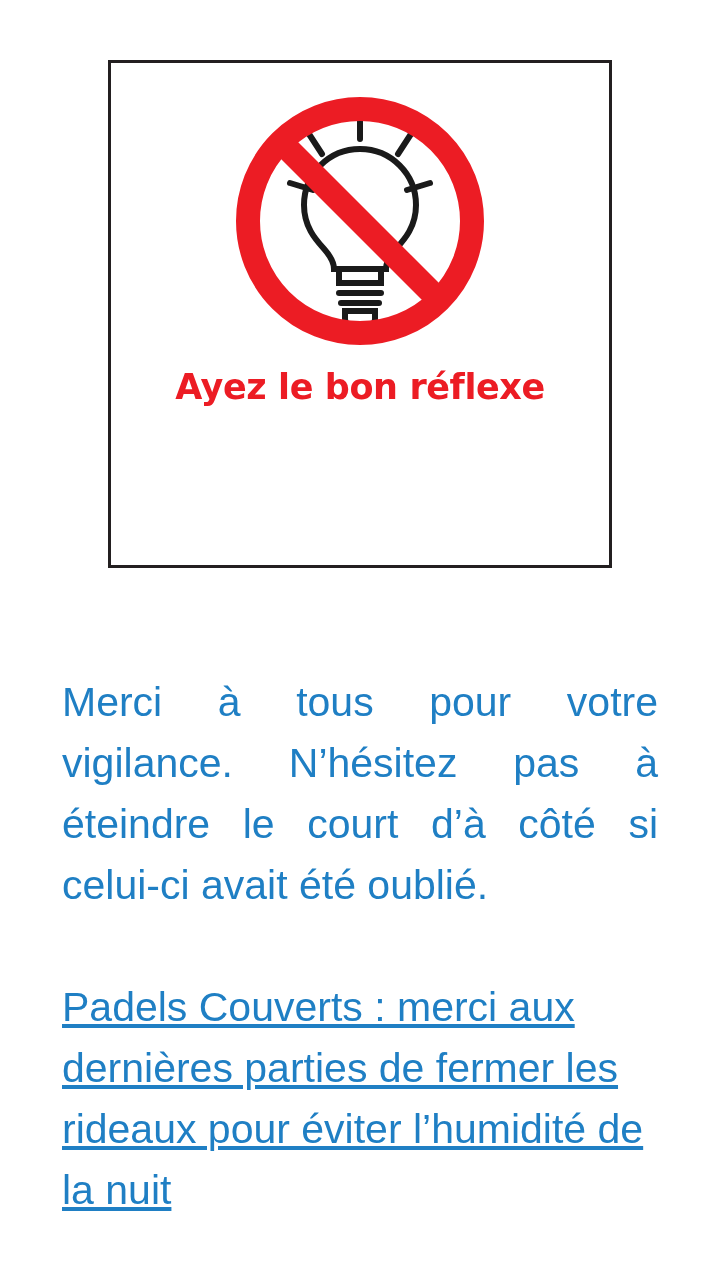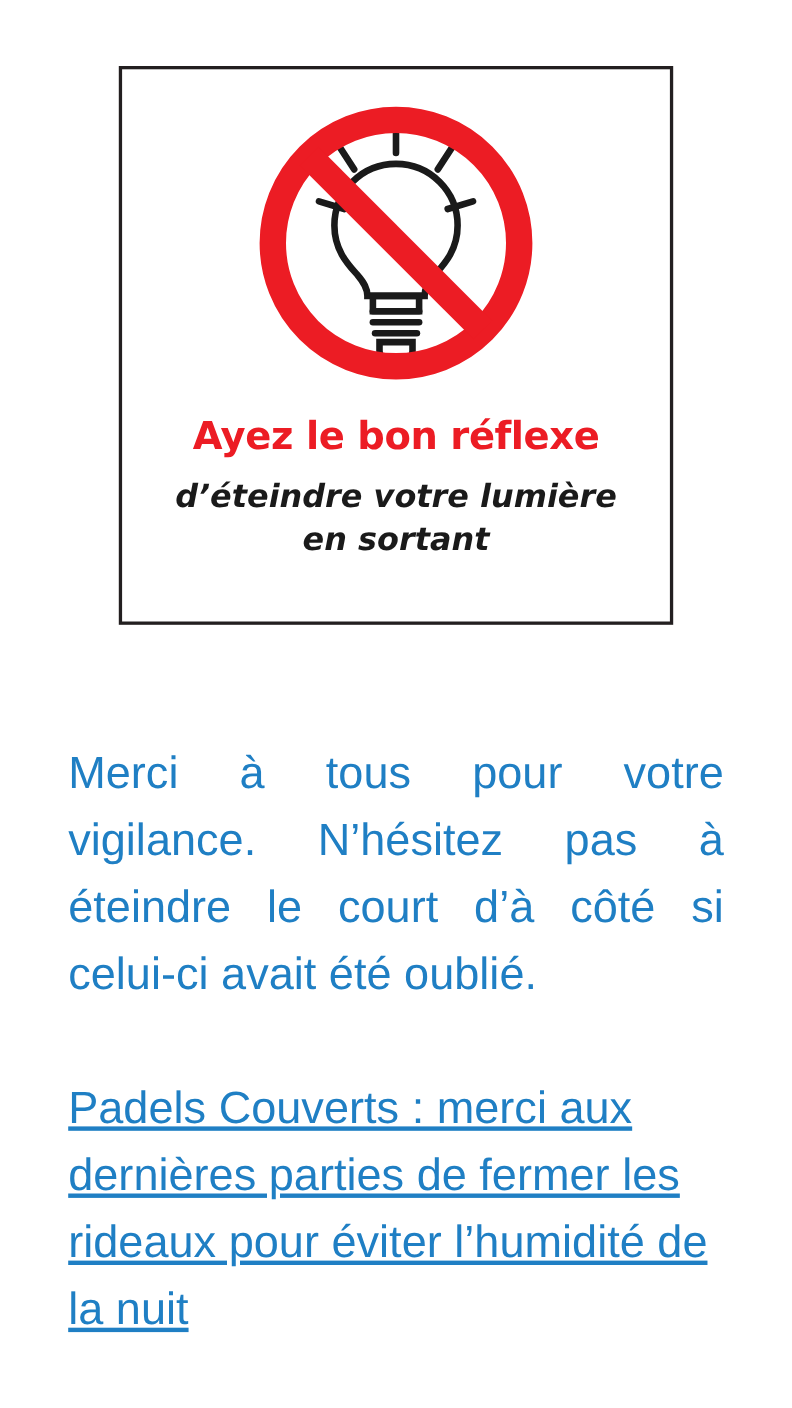--- a/index.html
+++ b/index.html
@@ -44,21 +44,21 @@
     position: relative;
   }
 
   .sign-graphic svg {
     display: block;
     width: 100%;
     height: 100%;
   }
 
   .poster-headline {
-    margin-top: 24px;
+    margin-top: 14px;
     color: #ec1c24;
     font-family: "DejaVu Sans", sans-serif;
     font-weight: bold;
     font-size: 35px;
     letter-spacing: -0.4px;
     line-height: 1.05;
     text-align: center;
   }
 
   .poster-sub {
@@ -127,21 +127,20 @@
           <line x1="116" y1="216" x2="154" y2="216"></line>
           <path d="M120 224h30v8c0 5-4 9-9 9h-12c-5 0-9-4-9-9z"></path>
         </g>
 
         <circle cx="135" cy="134" r="112" fill="none" stroke="#ec1c24" stroke-width="24"></circle>
         <line x1="56" y1="55" x2="214" y2="213" stroke="#ec1c24" stroke-width="24" stroke-linecap="butt"></line>
       </svg>
     </div>
 
     <div class="poster-headline">Ayez le bon réflexe</div>
-    <div class="poster-sub">d’éteindre votre lumière en sortant</div>
   </div>
 
   <div class="body-text">
     <p class="spacer-after">Merci à tous pour votre vigilance.  N’hésitez pas à éteindre le court d’à côté si celui-ci avait été oublié.</p>
     <p>Padels Couverts : merci aux dernières parties de fermer les rideaux pour éviter l’humidité de la nuit</p>
   </div>
 
 </div>
 
 </body></html>

